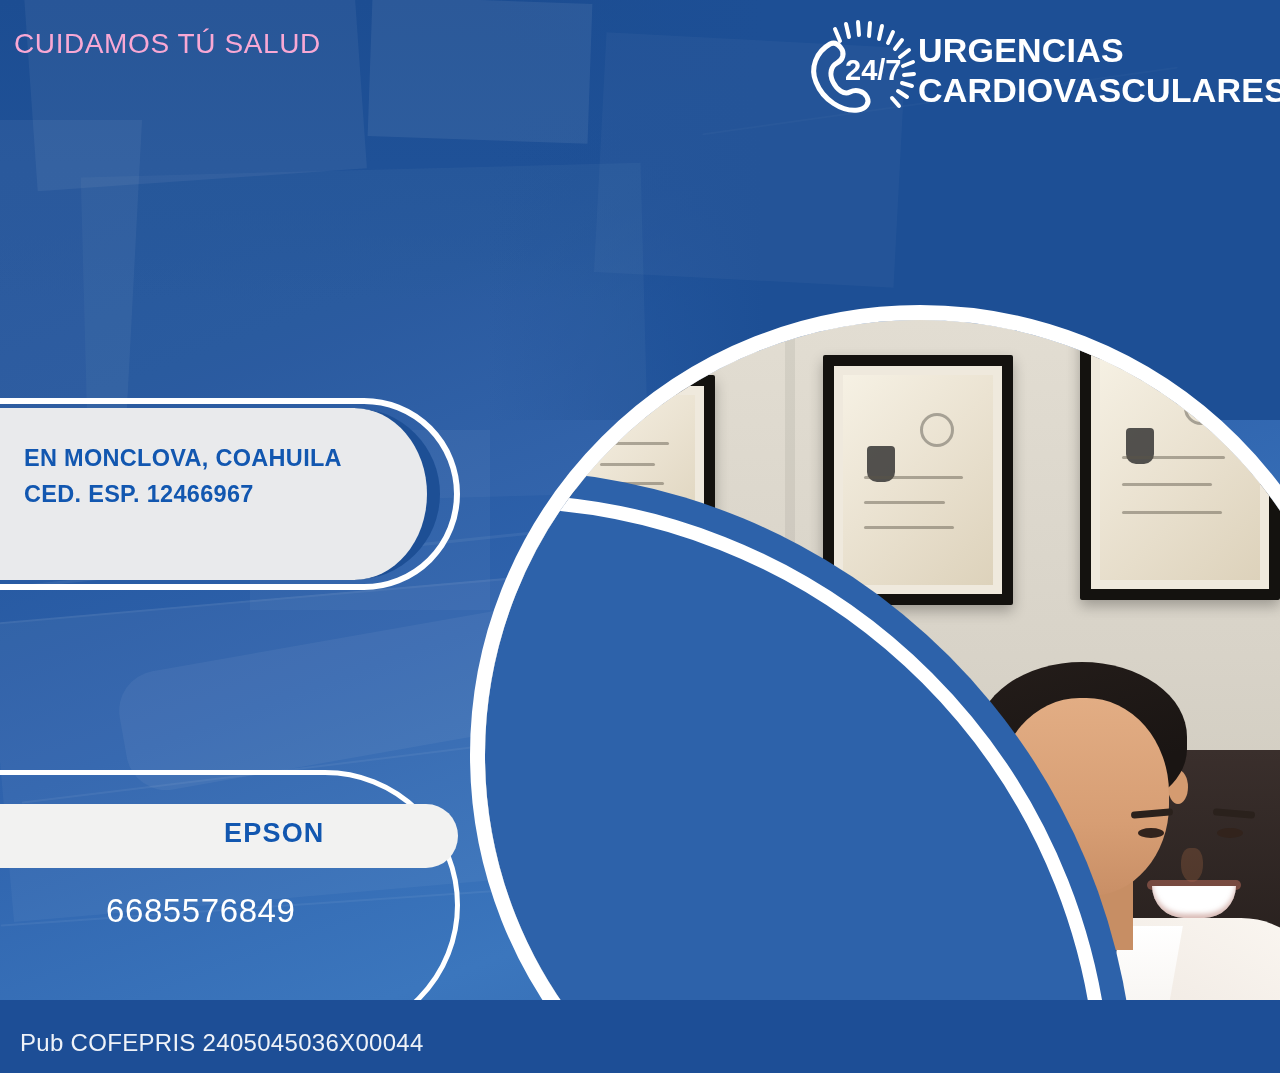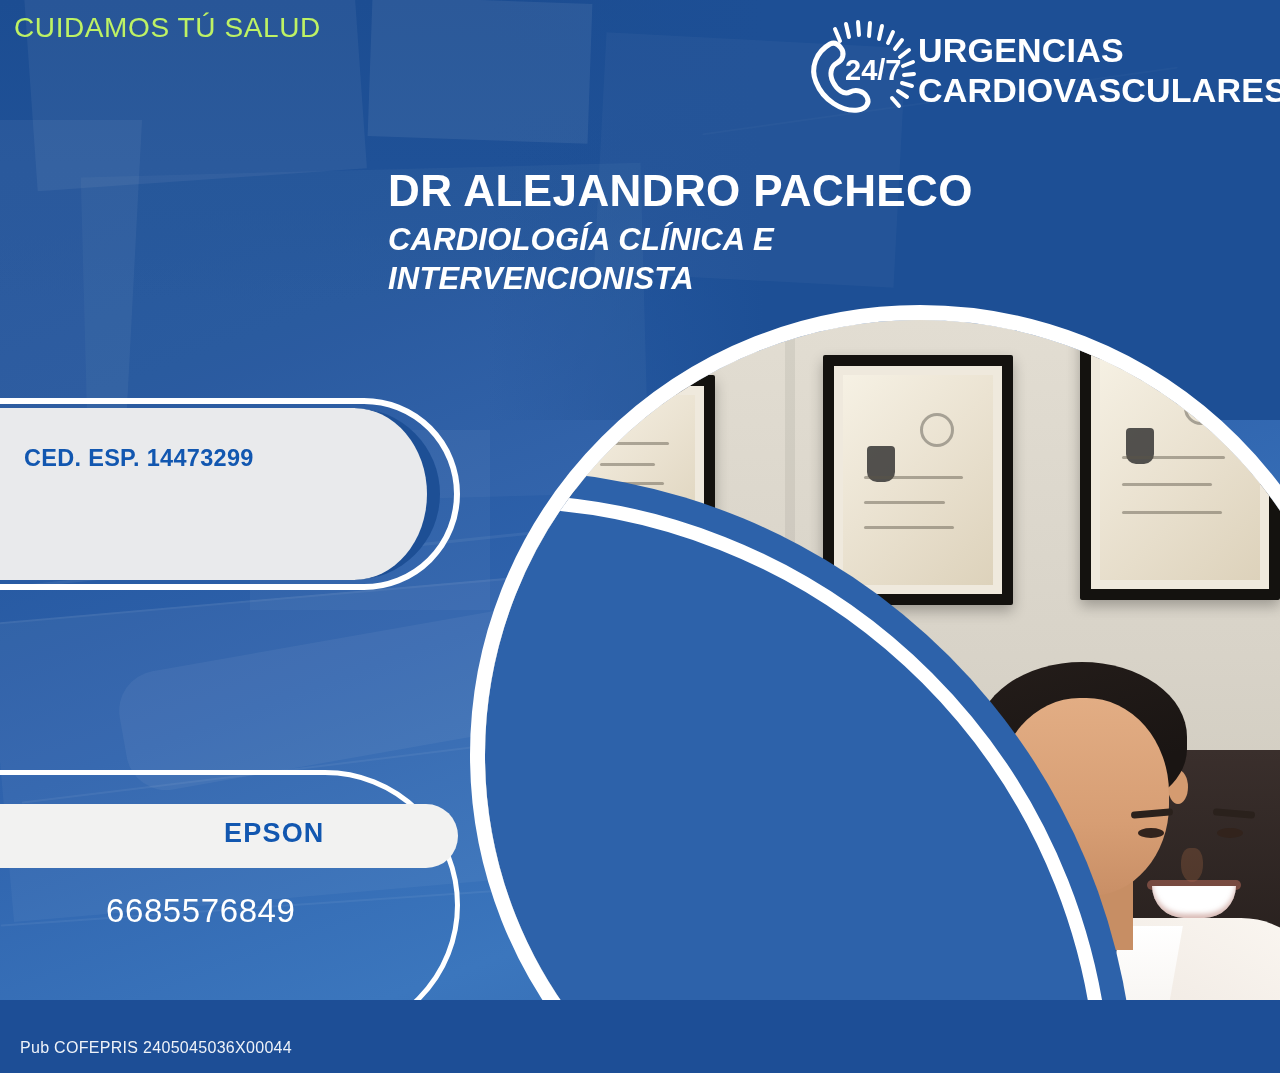--- a/index.html
+++ b/index.html
@@ -32,21 +32,21 @@
 
   
   .streak{position:absolute;background:rgba(255,255,255,.06);height:3px;border-radius:3px;}
   .s1{left:-20px;top:560px;width:560px;transform:rotate(-6deg);}
   .s2{left:-20px;top:596px;width:640px;transform:rotate(-5deg);height:2px;}
   .s3{left:20px;top:770px;width:520px;transform:rotate(-7deg);height:2px;}
   .s4{left:0px;top:905px;width:560px;transform:rotate(-4deg);height:2px;}
   .s5{left:700px;top:100px;width:480px;transform:rotate(-8deg);height:2px;opacity:.4;}
 
   
-  .tagline{position:absolute;left:14px;top:12px;color:#bef264;
+  .tagline{position:absolute;left:14px;top:28px;color:#f9a8d4;
     font-size:28px;letter-spacing:.6px;font-weight:400;}
 
   
   .badge247{position:absolute;left:800px;top:14px;width:470px;height:110px;}
   .badge-icon{position:absolute;left:0;top:4px;width:120px;height:105px;}
   .badge-text{position:absolute;left:118px;top:16px;color:#fff;font-weight:700;
     font-size:34px;line-height:1.18;letter-spacing:.2px;}
   .badge-text div{white-space:nowrap;}
 
   
@@ -69,21 +69,21 @@
     border:5px solid #ffffff;border-radius:140px;}
   .agenda-pill{position:absolute;left:-150px;top:804px;width:608px;height:64px;
     border-radius:34px;background:#f2f2f1;}
   .agenda-label{position:absolute;left:224px;top:818px;color:#1257b0;font-weight:700;
     font-size:27px;letter-spacing:1.2px;}
   .phones{position:absolute;left:106px;top:888px;color:#ffffff;font-size:33px;
     line-height:1.42;letter-spacing:.6px;}
 
   
   .footer{position:absolute;left:0;bottom:0;width:1280px;height:73px;background:#1d4e96;}
-  .footer-text{position:absolute;left:20px;bottom:16px;color:#eef2f8;font-size:16px;letter-spacing:.3px;}
+  .footer-text{position:absolute;left:20px;bottom:16px;color:#eef2f8;font-size:24px;letter-spacing:.3px;}
 
   
   .photo-ring{position:absolute;left:470px;top:305px;width:900px;height:900px;
     border-radius:50%;border:15px solid #ffffff;overflow:visible;}
   .photo-clip{position:absolute;left:485px;top:320px;width:870px;height:870px;
     border-radius:50%;overflow:hidden;background:#cfcabf;}
   .photo-inner{position:absolute;left:0;top:0;width:870px;height:870px;}
 
   
   .wall{position:absolute;left:0;top:0;width:870px;height:560px;
@@ -414,29 +414,26 @@
                  C44 77 37 72 33 64 C29 56 31 48 37 45 C43 42 45 35 41 30 C38 26 34 24 30 26 Z" fill="none" stroke="#ffffff" stroke-width="5" stroke-linejoin="round"></path>
         <text x="45" y="62" font-family="Liberation Sans, sans-serif" font-size="29" font-weight="bold" fill="#ffffff">24/7</text>
       </svg>
     </div>
     <div class="badge-text">
       <div>URGENCIAS</div>
       <div>CARDIOVASCULARES</div>
     </div>
   </div>
 
-  <div class="name-block">
-    <div class="doc-name">DR ALEJANDRO PACHECO</div>
-    <div class="doc-spec">CARDIOLOGÍA CLÍNICA E INTERVENCIONISTA</div>
-  </div>
 
   <div class="cred-outline"></div>
   <div class="cred-pill"></div>
   <div class="cred-text">
-    <div>CED. ESP. 14473299</div>
+    <div>EN MONCLOVA, COAHUILA</div>
+    <div>CED. ESP. 12466967</div>
   </div>
 
   <div class="agenda-circle"></div>
   <div class="agenda-pill"></div>
   <div class="agenda-label">EPSON</div>
   <div class="phones">
     <div>6685576849</div>
   </div>
 
   <div class="footer"></div>

